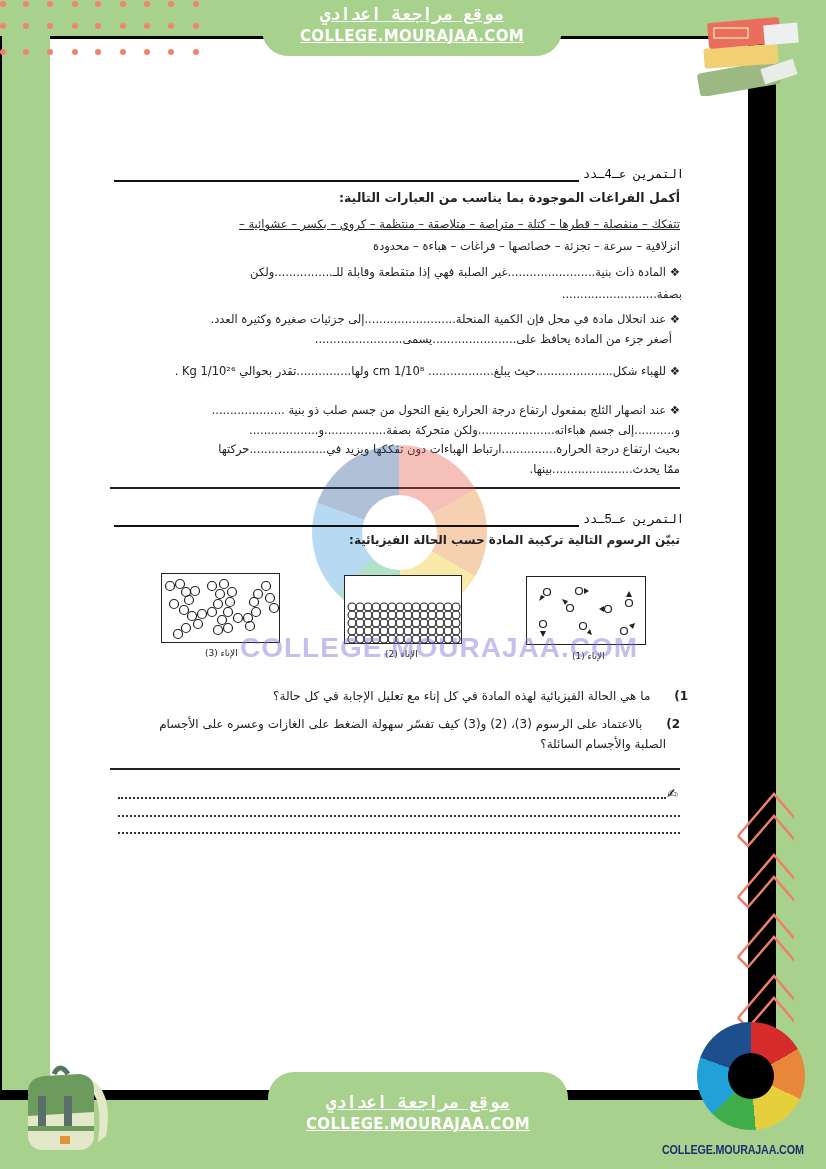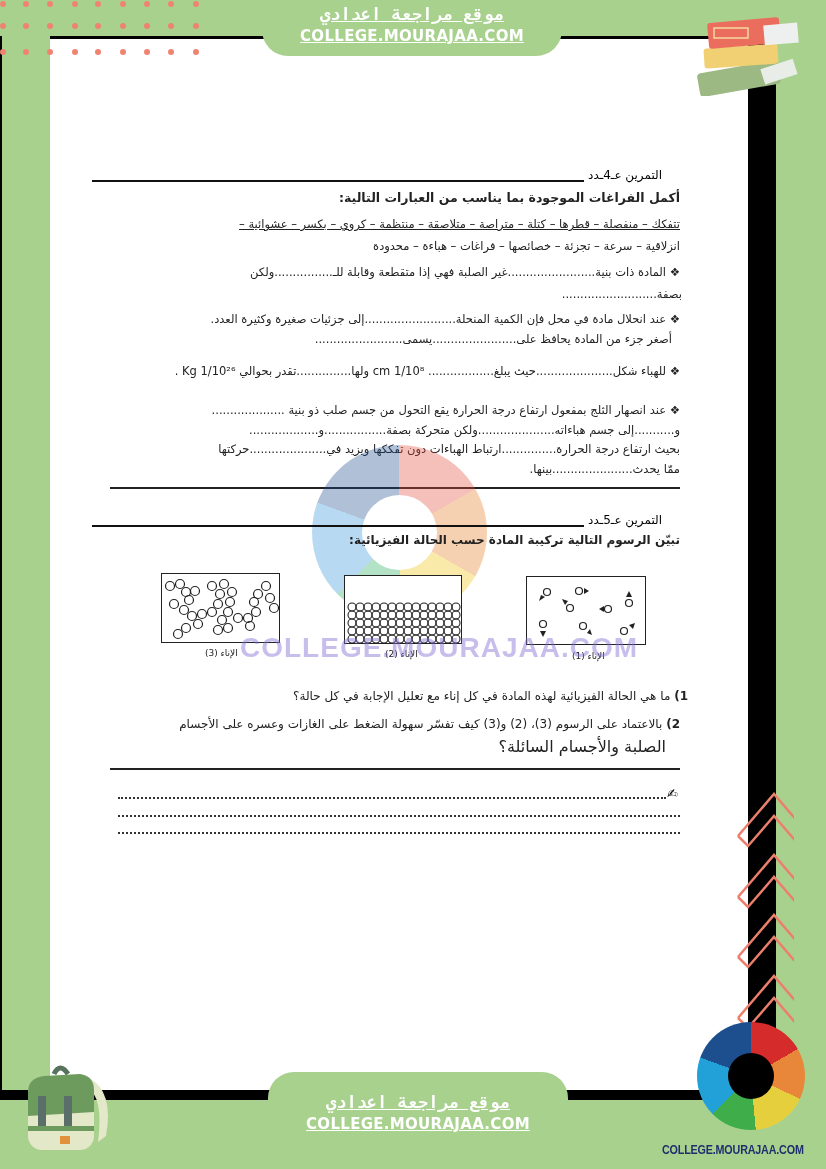--- a/index.html
+++ b/index.html
@@ -8,24 +8,24 @@
   .dot{position:absolute;width:6px;height:6px;border-radius:50%;background:#ee8470;}
   .left-black{position:absolute;left:0;top:36px;width:2px;height:1055px;background:#000;}
   .right-black{position:absolute;left:748px;top:36px;width:28px;height:1060px;background:#000;}
   .bottom-black{position:absolute;left:0;top:1090px;width:776px;height:10px;background:#000;}
   .page{position:absolute;left:50px;top:36px;width:698px;height:1054px;background:#fff;border-top:3px solid #000;box-sizing:border-box;}
   .banner{position:absolute;background:#a9d18e;color:#fff;text-align:center;font-family:"DejaVu Sans",sans-serif;font-weight:bold;}
   .banner .ar{display:block;font-size:17px;text-decoration:underline;line-height:20px;font-family:Liberation Mono, monospace;}
   .banner .en{display:block;font-size:15px;text-decoration:underline;line-height:20px;letter-spacing:0.3px;}
   .banner-top{left:262px;top:0;width:300px;height:56px;border-radius:0 0 26px 26px;padding-top:6px;box-sizing:border-box;}
   .banner-bottom{left:268px;top:1072px;width:300px;height:97px;border-radius:26px 26px 0 0;padding-top:22px;box-sizing:border-box;}
-  .ex-head{position:absolute;left:92px;width:570px;height:20px;border-bottom:2px solid #111;}
+  .ex-head{position:absolute;left:114px;width:570px;height:20px;border-bottom:2px solid #111;font-family:Liberation Mono, monospace;}
   .ex-head span{position:absolute;right:0;bottom:-2px;font-size:12px;background:#fff;padding-left:4px;direction:rtl;}
   .line{position:absolute;font-size:11.5px;color:#222;direction:rtl;text-align:right;white-space:nowrap;}
-  .bold{font-weight:bold;}
+  .bold{font-weight:bold;margin-left:20px;}
   .hr{position:absolute;height:2px;background:#222;}
   .box{position:absolute;border:1.5px solid #222;background:#fff;}
   .cap{position:absolute;font-size:9px;color:#222;white-space:nowrap;}
   .dotted{position:absolute;left:118px;width:562px;border-bottom:2px dotted #333;height:0;}
   .watermark{position:absolute;left:240px;top:632px;font-size:28px;font-weight:bold;color:rgba(130,110,210,0.45);letter-spacing:1px;font-family:"Liberation Sans",sans-serif;}
   .logo-ring{position:absolute;left:312px;top:445px;width:175px;height:175px;border-radius:50%;opacity:0.35;
     background:conic-gradient(#e74c3c 0deg 60deg,#e67e22 60deg 120deg,#f1c40f 120deg 180deg,#27ae60 180deg 225deg,#3498db 225deg 290deg,#1f4e8c 290deg 360deg);}
   .logo-ring::after{content:"";position:absolute;left:50px;top:50px;width:75px;height:75px;border-radius:50%;background:#fff;}
   .logo-br{position:absolute;left:697px;top:1022px;width:108px;height:108px;border-radius:50%;
     background:conic-gradient(#d62b2b 0deg 60deg,#e8873a 60deg 115deg,#e6cf3c 115deg 175deg,#3fae4a 175deg 225deg,#22a0d8 225deg 290deg,#1d4f8e 290deg 360deg);}
@@ -216,21 +216,21 @@
 <div class="watermark">COLLEGE.MOURAJAA.COM</div>
 
 <div class="line" style="right:138px;top:689px;font-size:12px">
   <span class="bold">1)</span>
   <span>ما هي الحالة الفيزيائية لهذه المادة في كل إناء مع تعليل الإجابة في كل حالة؟</span>
 </div>
 <div class="line" style="right:146px;top:717px;font-size:12px">
   <span class="bold">2)</span>
   <span>بالاعتماد على الرسوم (3)، (2) و(3) كيف تفسّر سهولة الضغط على الغازات وعسره على الأجسام</span>
 </div>
-<div class="line" style="right:160px;top:737px;font-size:16px">الصلبة والأجسام السائلة؟</div>
+<div class="line" style="right:160px;top:737px;font-size:12px">الصلبة والأجسام السائلة؟</div>
 
 <div class="hr" style="left:110px;top:768px;width:570px"></div>
 
 <div class="dotted" style="top:797px;width:548px"></div>
 <span style="position:absolute;left:667px;top:786px;font-size:13px">✍</span>
 <div class="dotted" style="top:815px"></div>
 <div class="dotted" style="top:832px"></div>
 
 <svg class="chev" style="left:734px;top:792px" viewBox="0 0 60 60">
     <polyline points="4,44 40,2 76,44 66,54 40,24 14,54 4,44" fill="none" stroke="#ec7f6c" stroke-width="2.5"></polyline>

